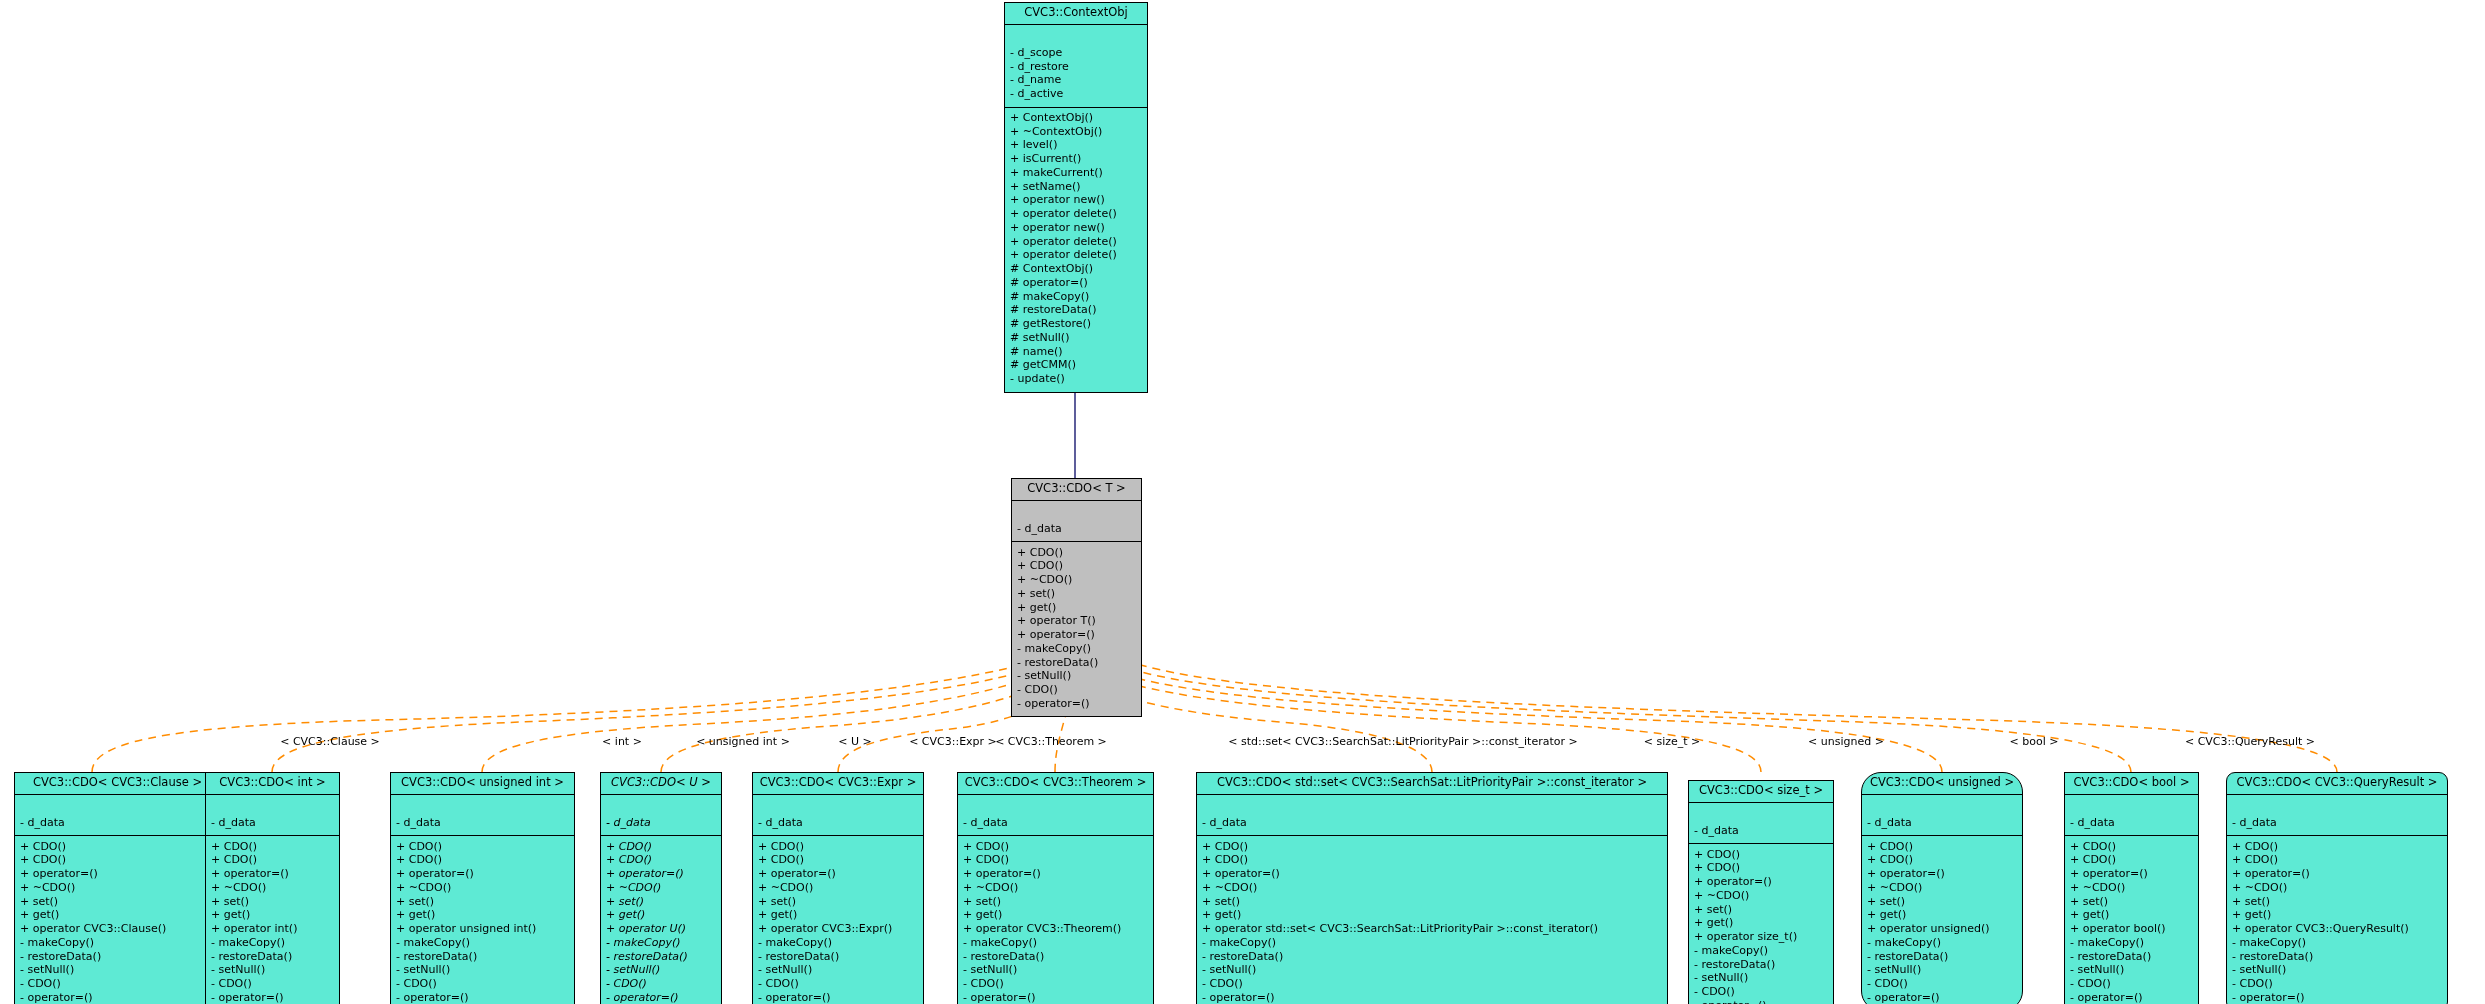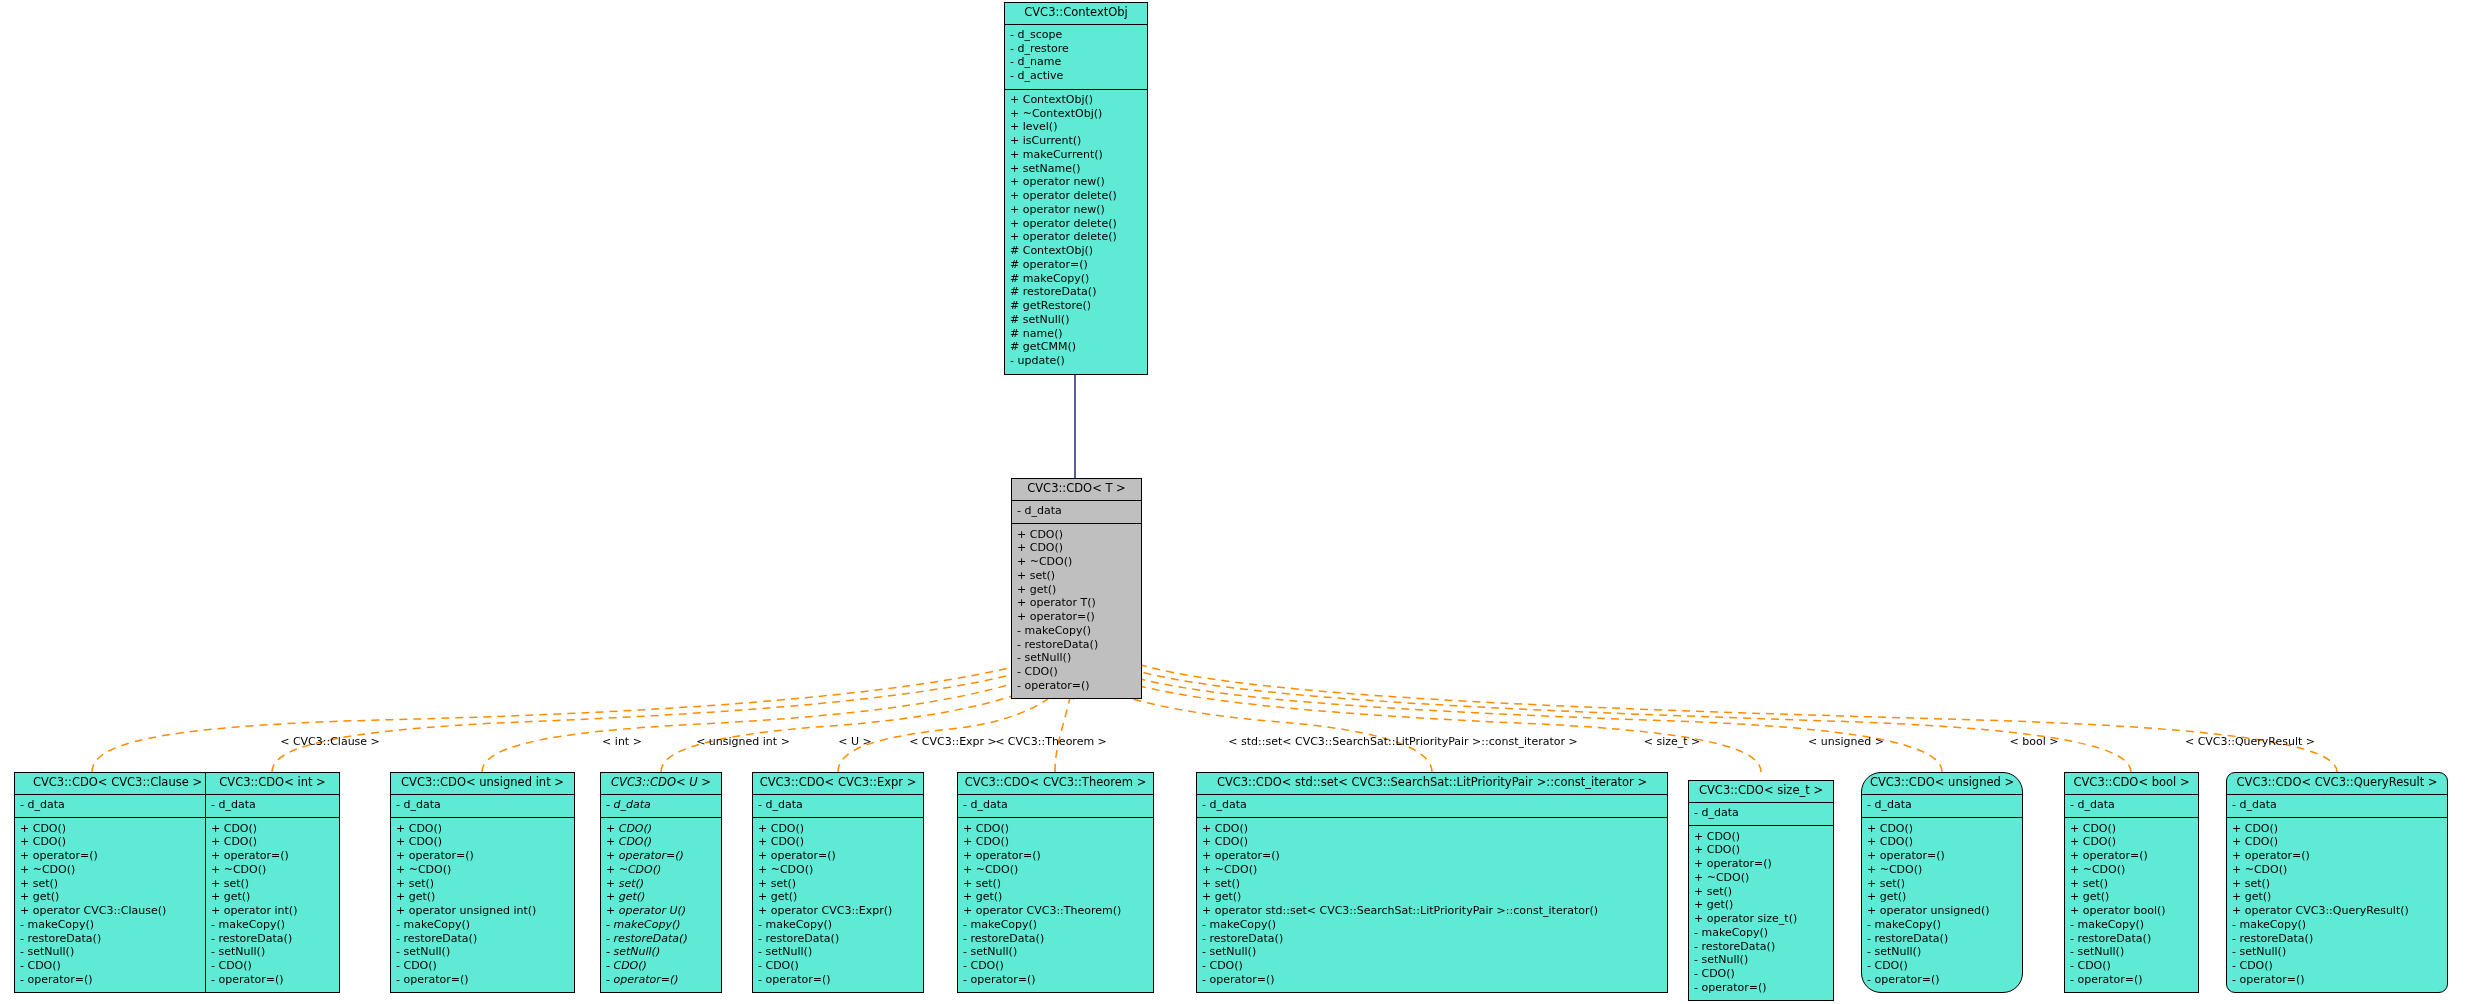--- a/index.html
+++ b/index.html
@@ -44,21 +44,21 @@
   .uml-title {
     box-sizing: border-box;
     text-align: center;
     padding: 4px 6px 5px 6px;
     border-bottom: 1px solid #000000;
     white-space: nowrap;
     font-size: 11.5px;
   }
   .uml-attrs {
     box-sizing: border-box;
-    padding: 4px 5px 5px 5px;
+    padding: 22px 5px 5px 5px;
     border-bottom: 1px solid #000000;
   }
   .uml-ops {
     box-sizing: border-box;
     padding: 4px 5px 5px 5px;
   }
   .uml-row {
     white-space: nowrap;
     padding: 0.4px 0;
     font-size: 11px;

